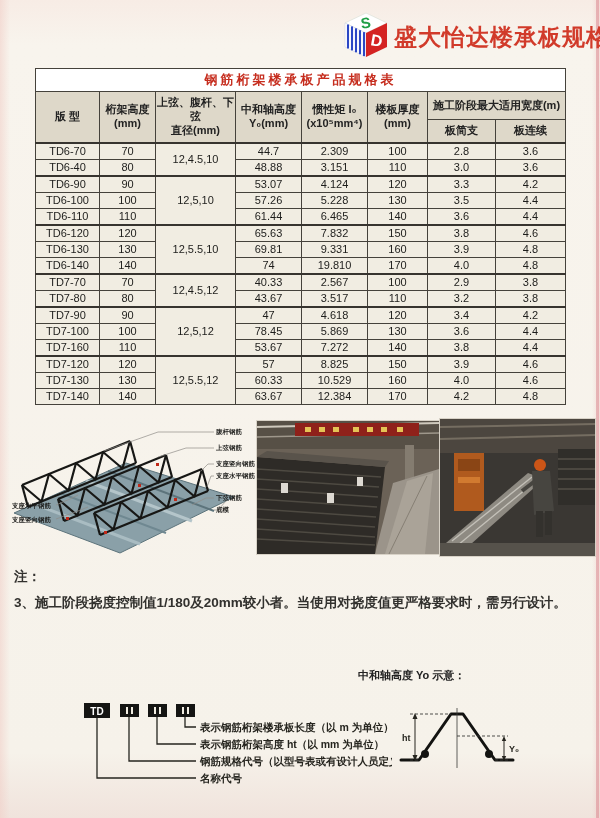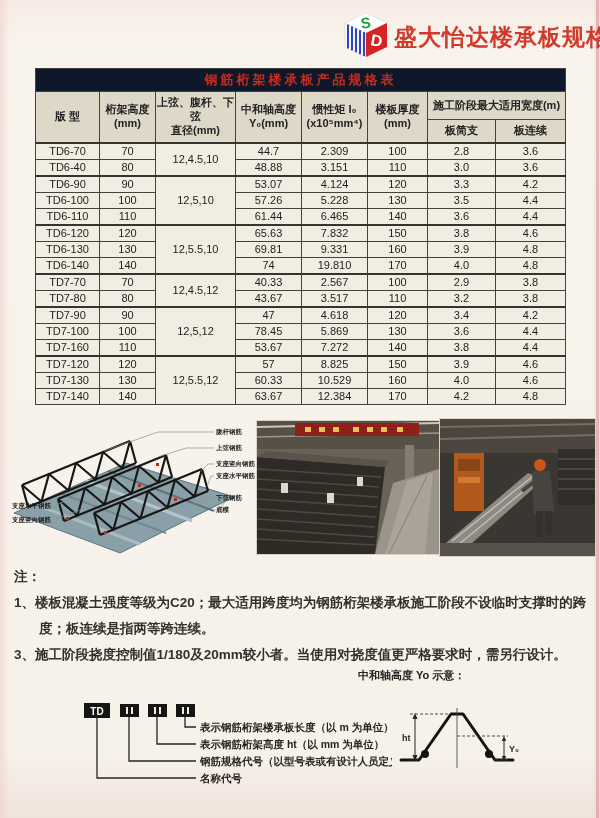--- a/index.html
+++ b/index.html
@@ -14,21 +14,21 @@
   .scan-edge{position:absolute;right:1px;top:0;width:3px;height:100%;background:rgba(214,120,130,.45);}
 
   
   .logo-icon{position:absolute;left:343px;top:11px;width:46px;height:48px;}
   .brand-title{position:absolute;left:394px;top:22px;font-size:23px;font-weight:bold;color:#d13a2a;letter-spacing:1px;white-space:nowrap;}
 
   
   .spec-table-wrap{position:absolute;left:35px;top:68px;}
   table{border-collapse:collapse;table-layout:fixed;width:530px;background:#ece7db;}
   th,td{padding:0;text-align:center;vertical-align:middle;border:1px solid #45423b;}
-  .t-title th{height:22px;background:#0f172a;color:#c62d1e;font-size:13px;font-weight:bold;letter-spacing:3px;}
+  .t-title th{height:22px;background:#ffffff;color:#c62d1e;font-size:13px;font-weight:bold;letter-spacing:3px;}
   thead .hcell{background:#ded8c9;font-size:11px;font-weight:bold;line-height:1.25;color:#222;}
   thead .h1{height:27px;}
   thead .h2{height:22px;}
   thead .hcell span{display:block;}
   tbody td{background:#f1ede2;font-size:11px;height:15px;line-height:15px;color:#1d1d1b;}
   tbody tr.group-start td{border-top:2px solid #37342f;}
 
   
   .illus{position:absolute;left:8px;top:421px;width:248px;height:140px;}
   .photo{position:absolute;box-shadow:0 0 0 1px #d8d2c7;}
@@ -402,21 +402,20 @@
       <polygon points="92,52 110,52 114,92 94,96" fill="#474540"></polygon>
       <line x1="95" y1="62" x2="82" y2="72" stroke="#474540" stroke-width="4"></line>
       <rect x="96" y="92" width="7" height="26" fill="#33312d"></rect>
       <rect x="105" y="92" width="7" height="24" fill="#33312d"></rect>
     </g>
     <rect x="0" y="124" width="155" height="13" fill="#56524b"></rect>
   </svg>
 
   <div class="notes">
     <div>注：</div>
-    <div class="note-item"><span>1、</span><span>楼板混凝土强度等级为C20；最大适用跨度均为钢筋桁架楼承板施工阶段不设临时支撑时的跨度；板连续是指两等跨连续。</span></div>
     <div class="note-item"><span>3、</span><span>施工阶段挠度控制值1/180及20mm较小者。当使用对挠度值更严格要求时，需另行设计。</span></div>
   </div>
 
   <svg class="naming" viewBox="0 0 312 102">
     <rect x="4" y="3" width="26" height="15" fill="#151513"></rect>
     <text x="17" y="14.5" font-size="10" font-weight="bold" fill="#ffffff" text-anchor="middle">TD</text>
     <g fill="#151513">
       <rect x="40" y="4" width="19" height="13"></rect>
       <rect x="68" y="4" width="19" height="13"></rect>
       <rect x="96" y="4" width="19" height="13"></rect>

